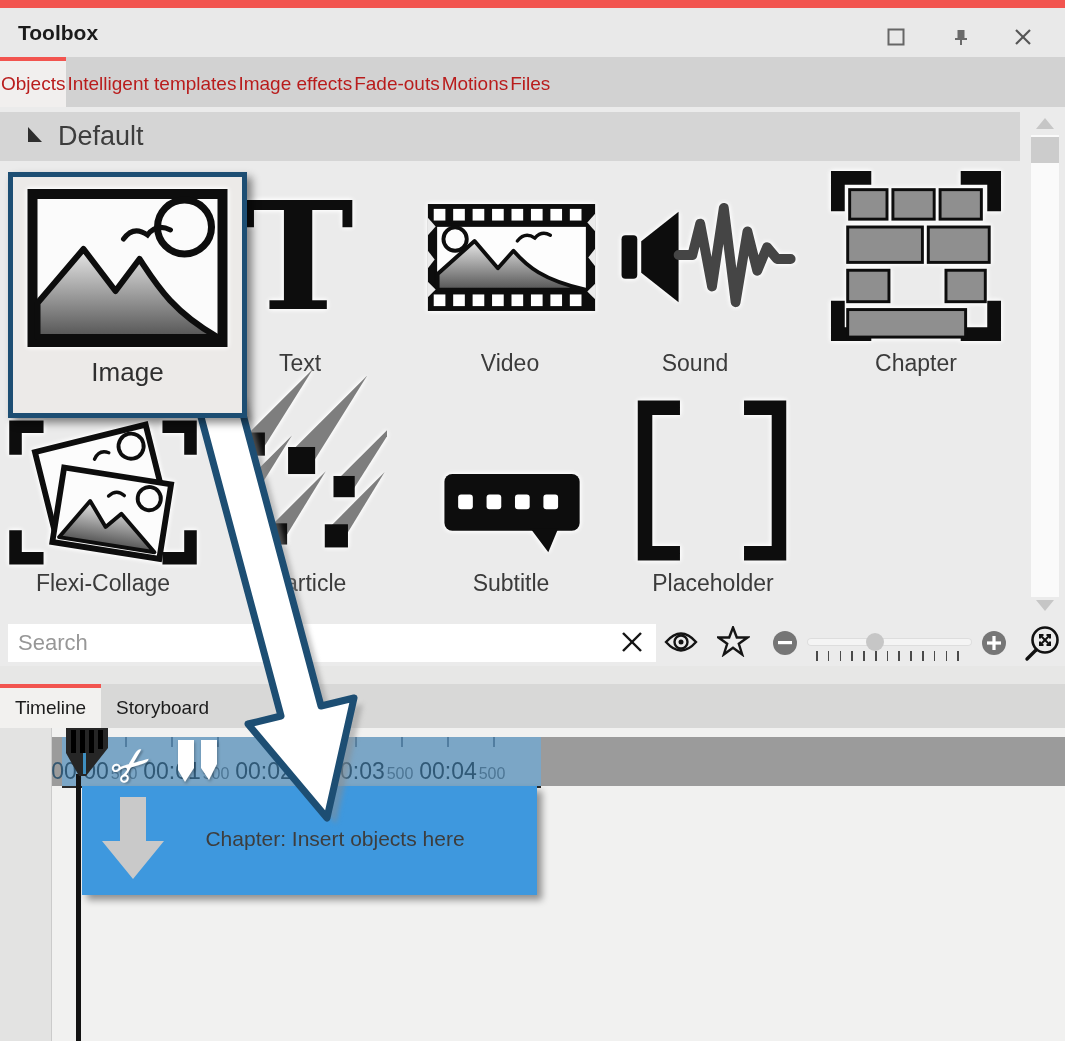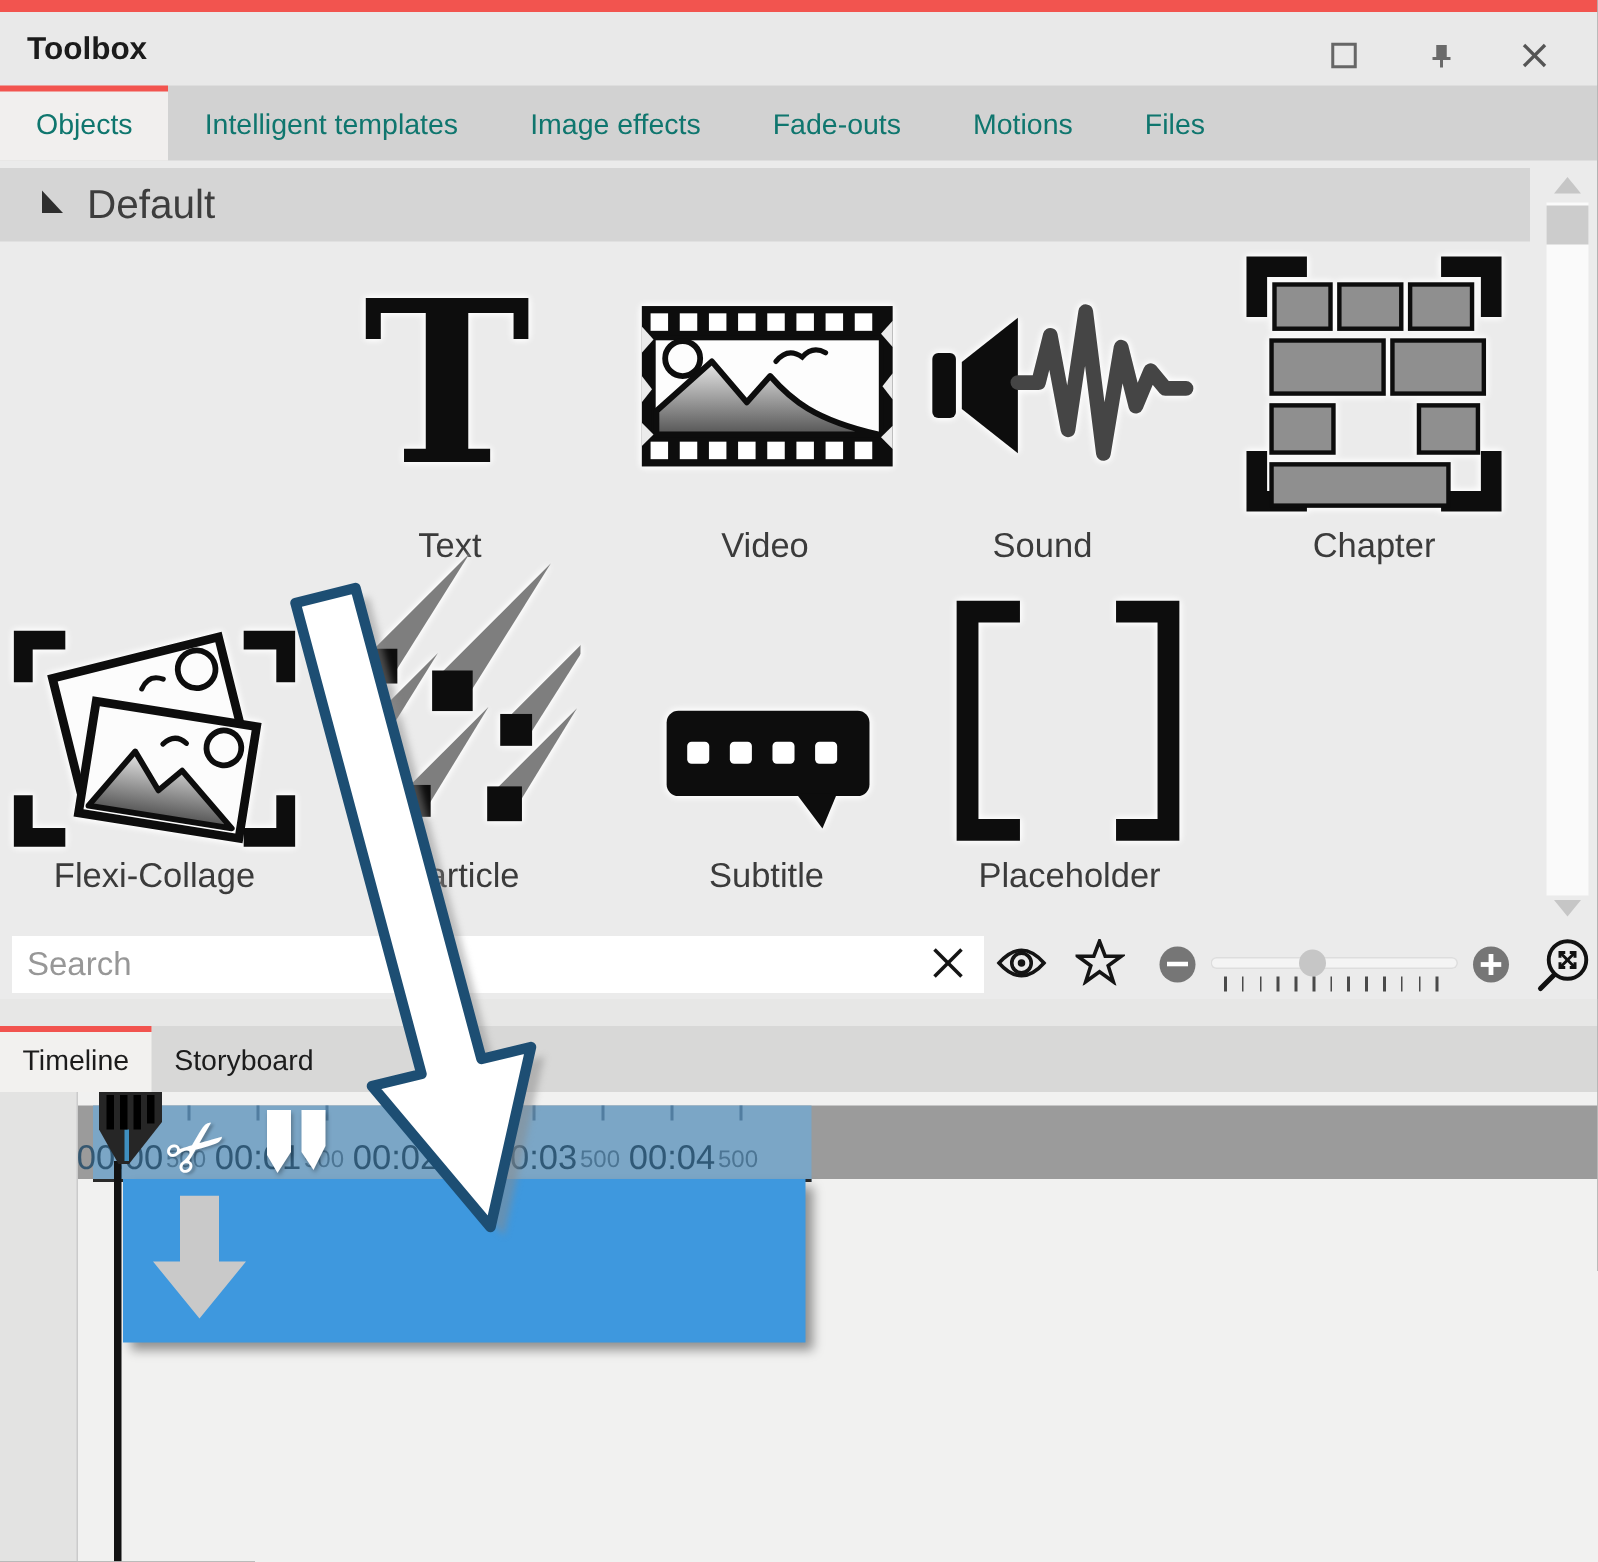--- a/index.html
+++ b/index.html
@@ -6,22 +6,22 @@
   #app{position:relative;width:1065px;height:1041px;overflow:hidden;background:#ebebeb;
        font-family:"Liberation Sans",sans-serif;color:#222;}
   .abs{position:absolute;}
   
   .accent-strip{left:0;top:0;width:1065px;height:8px;background:#f2544f;}
   .titlebar{left:0;top:8px;width:1065px;height:49px;background:#e9e9e9;text-align:center;}
   .win-title{left:18px;top:13px;font-size:21px;font-weight:bold;color:#1b1b1b;}
   .winbtn{top:19px;width:24px;height:24px;display:flex;align-items:center;justify-content:center;cursor:default;}
   
   .tabbar{left:0;top:57px;width:1065px;height:50px;background:#d2d2d2;display:flex;}
-  .tab{height:50px;box-sizing:border-box;display:flex;align-items:center;padding:0 24px;
-       font-size:19px;color:#0f766e;border-top:4px solid transparent;}
+  .tab{height:50px;box-sizing:border-box;display:flex;align-items:center;padding:0 1px;
+       font-size:19px;color:#b91c1c;border-top:4px solid transparent;}
   .tab.active{background:#f1efee;border-top-color:#f2544f;}
   
   .sec-header{left:0;top:112px;width:1020px;height:49px;background:#d5d5d5;display:flex;
               align-items:center;padding-left:26px;box-sizing:border-box;}
   .sec-label{font-size:27px;color:#3d3d3d;margin-left:15px;}
   
   .sb-track{left:1031px;top:135px;width:28px;height:462px;background:#fafafa;}
   .sb-thumb{left:1031px;top:137px;width:28px;height:26px;background:#cccccc;}
   .sb-up{left:1036px;top:118px;width:0;height:0;border-left:9px solid transparent;
          border-right:9px solid transparent;border-bottom:11px solid #c6c6c6;}
@@ -137,20 +137,37 @@
         </svg>
     </span>
     <span class="sec-label">Default</span>
   </div>
 
   <div class="abs sb-up"></div>
   <div class="abs sb-track"></div>
   <div class="abs sb-thumb"></div>
   <div class="abs sb-down"></div>
 
+  <div class="abs tile-selected">
+    <span class="sticker" style="margin-top:12px;">
+      <svg width="205" height="158" viewBox="0 0 200 158">
+        <defs>
+          <linearGradient id="mgr" x1="0" y1="0" x2="0" y2="1">
+            <stop offset="0" stop-color="#e9e9e9"></stop>
+              <stop offset="1" stop-color="#555"></stop>
+          </linearGradient>
+        </defs>
+        <rect x="5" y="5" width="190" height="148" fill="#fbfbfb" stroke="#0d0d0d" stroke-width="10"></rect>
+        <circle cx="157" cy="38" r="27" fill="#fbfbfb" stroke="#0d0d0d" stroke-width="7"></circle>
+        <path d="M10,148 L10,114 L56,60 L88,102 L112,70 C128,94 144,122 190,148 Z" fill="url(#mgr)" stroke="#0d0d0d" stroke-width="6" stroke-linejoin="round"></path>
+        <path d="M96,50 q10,-14 24,-4 q9,-12 23,-5" fill="none" stroke="#0d0d0d" stroke-width="5" stroke-linecap="round"></path>
+      </svg>
+    </span>
+    <span class="lbl">Image</span>
+  </div>
 
   <div class="abs icon-text-t sticker">T</div>
   <div class="abs obj-label" style="left:300px;top:350px;">Text</div>
 
   <div class="abs sticker" style="left:424px;top:200px;">
     <svg width="175" height="115" viewBox="0 0 180 118">
       <defs>
         <linearGradient id="mgr2" x1="0" y1="0" x2="0" y2="1">
           <stop offset="0" stop-color="#e9e9e9"></stop>
             <stop offset="1" stop-color="#555"></stop>
@@ -411,20 +428,21 @@
   </div>
 
   <div class="abs chapter"></div>
   <div class="abs chapter-body"></div>
   <div class="abs chapter-dash"></div>
   <div class="abs" style="left:100px;top:797px;z-index:5;">
     <svg width="66" height="84">
         <polygon points="20,0 46,0 46,44 64,44 33,82 2,44 20,44" fill="#c9c9c9"></polygon>
       </svg>
   </div>
+  <div class="abs chapter-hint">Chapter: Insert objects here</div>
 
   <div class="abs scissors">✂</div>
   <div class="abs" style="left:176px;top:740px;z-index:5;">
     <svg width="46" height="50">
       <g fill="#ffffff" style="filter:drop-shadow(1px 2px 1.5px rgba(0,0,0,.3));">
         <polygon points="2,0 18,0 18,28 9,42 2,30"></polygon>
         <polygon points="25,0 41,0 41,24 33,40 25,28"></polygon>
       </g>
     </svg>
   </div>

